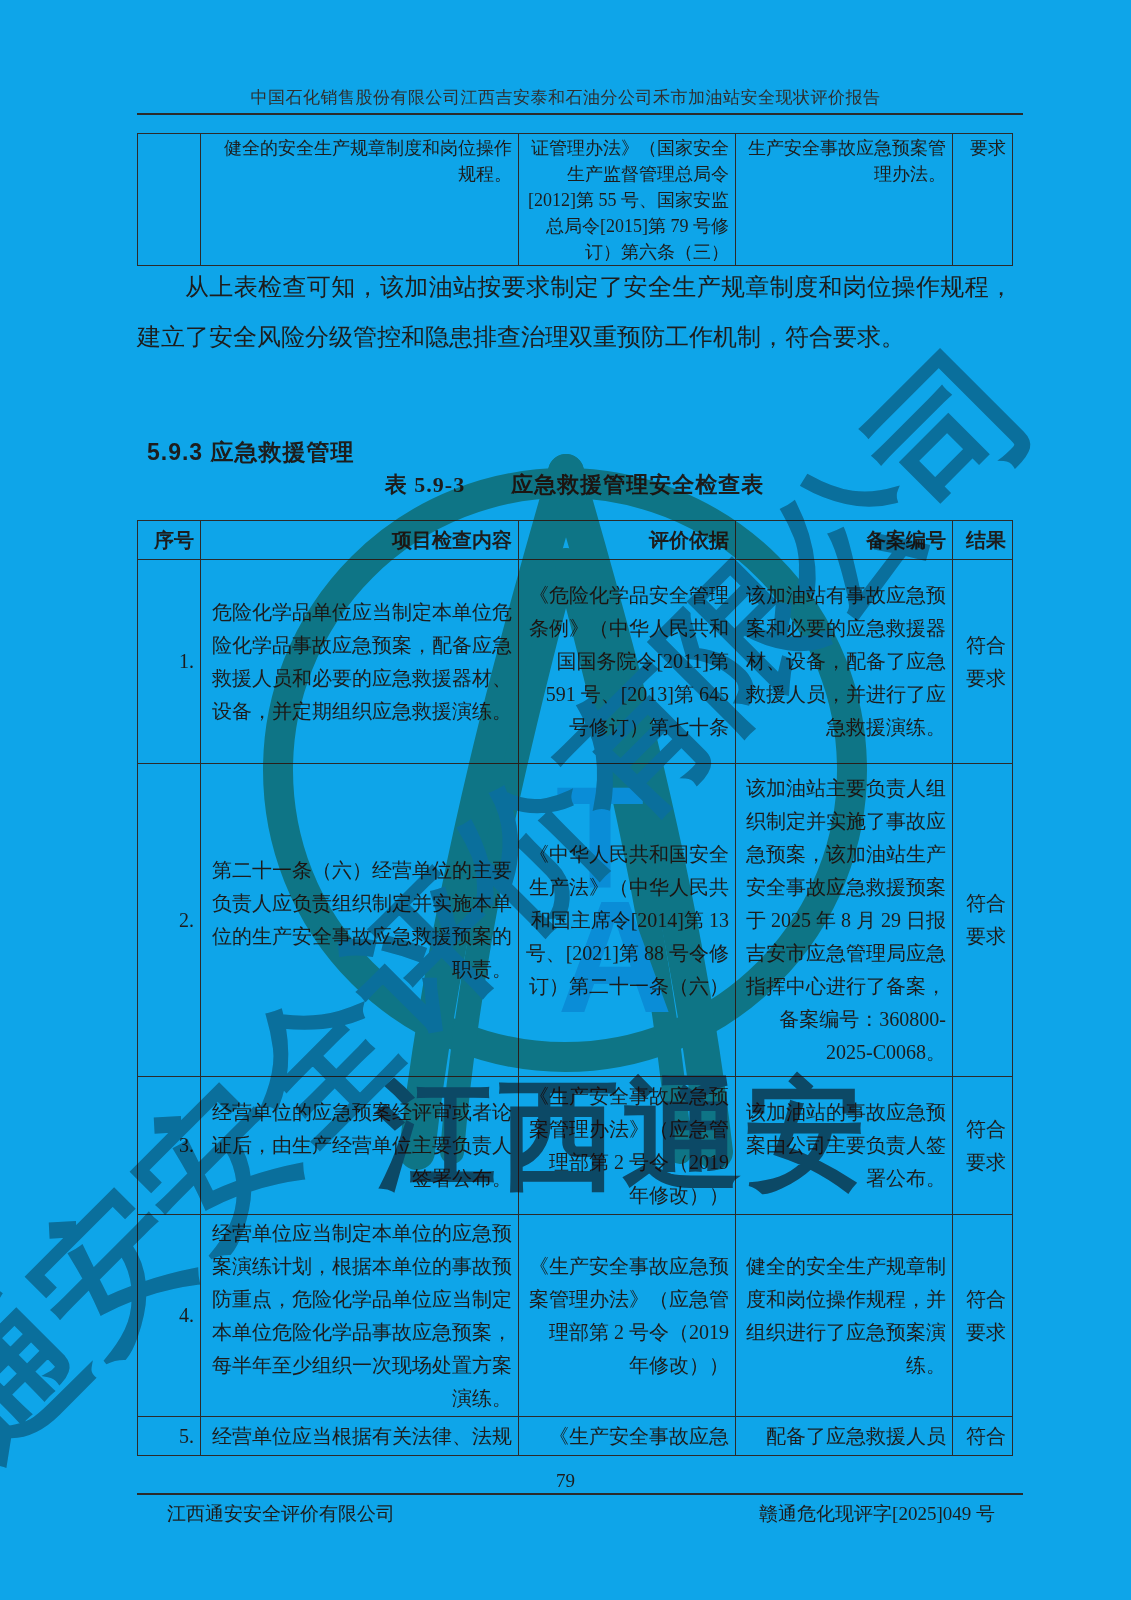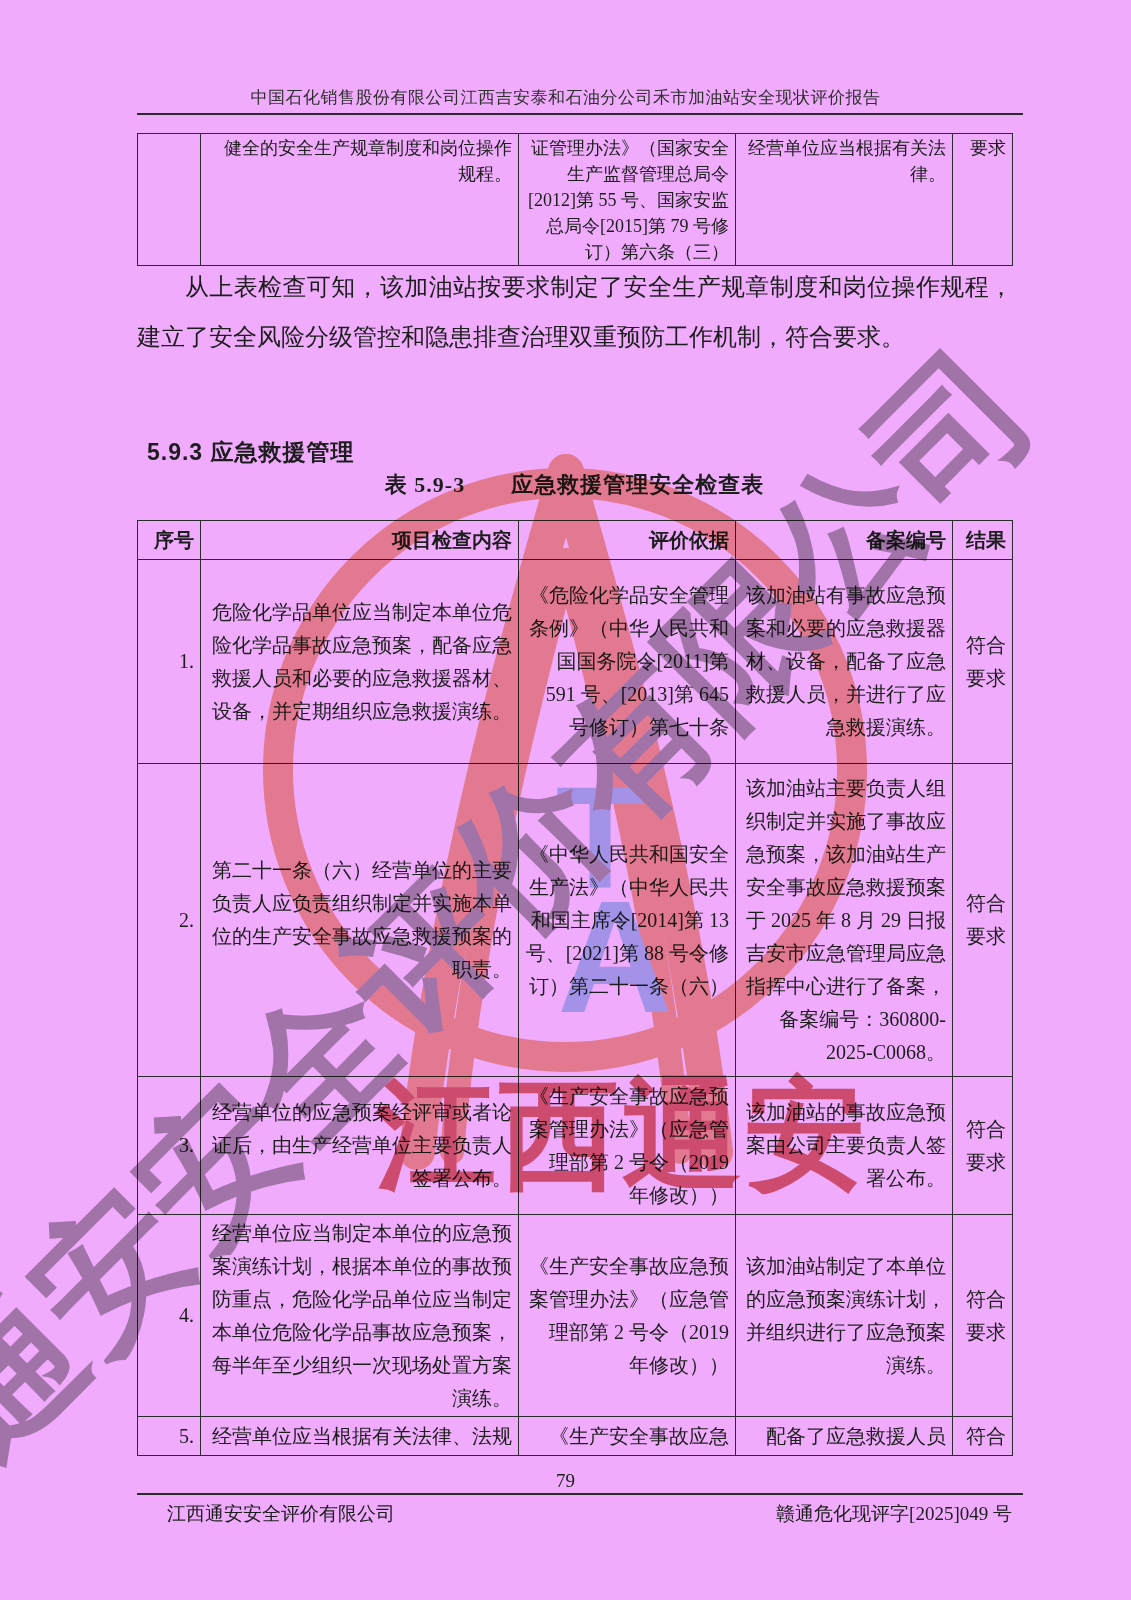--- a/index.html
+++ b/index.html
@@ -1,18 +1,18 @@
 <!DOCTYPE html>
 <html><head>
 <meta charset="utf-8">
 <style>
   html,body{margin:0;padding:0;background:#e8e8e8;}
   .page{
     position:relative;width:1131px;height:1600px;margin:0 auto;
-    background:#f0abfc;overflow:hidden;
+    background:#0ea5e9;overflow:hidden;
     font-family:"Liberation Serif","DejaVu Serif",serif;
     color:#1d1d1d;
   }
   .content{position:relative;z-index:1;}
   
   .doc-header{
     position:absolute;top:86px;left:0;width:100%;
     text-align:center;font-size:17px;letter-spacing:.5px;color:#2f2f2f;
   }
   .header-rule{
@@ -39,21 +39,21 @@
     font-weight:bold;font-size:23px;letter-spacing:1px;margin-left:10px;
   }
   .table-caption{
     position:absolute;top:470px;left:137px;width:875px;
     text-align:center;font-size:22px;font-weight:600;letter-spacing:1px;
   }
   
   .page-number{position:absolute;top:1470px;left:0;width:100%;text-align:center;font-size:19px;}
   .footer-rule{position:absolute;top:1493px;left:137px;width:886px;border-top:2px solid #2b2b2b;}
   .footer-left{position:absolute;top:1501px;left:167px;font-size:19px;}
-  .footer-right{position:absolute;top:1501px;right:119px;font-size:19px;}
+  .footer-right{position:absolute;top:1501px;right:136px;font-size:19px;}
   
   .watermark{
     position:absolute;inset:0;z-index:3;pointer-events:none;
     mix-blend-mode:multiply;
   }
   .wm-sans{font-family:"Liberation Sans","DejaVu Sans",sans-serif;font-weight:700;}
 </style>
 </head>
 <body>
 
@@ -70,21 +70,21 @@
           <col style="width:318px">
           <col style="width:217px">
           <col style="width:217px">
           <col style="width:60px">
         </colgroup>
       <tbody>
           <tr style="height:131px">
         <td></td>
         <td>健全的安全生产规章制度和岗位操作规程。</td>
         <td>证管理办法》（国家安全生产监督管理总局令[2012]第 55 号、国家安监总局令[2015]第 79 号修订）第六条（三）</td>
-        <td>经营单位应当根据有关法律。</td>
+        <td>生产安全事故应急预案管理办法。</td>
         <td>要求</td>
       </tr>
     </tbody>
       </table>
 
     <div class="paragraph">从上表检查可知，该加油站按要求制定了安全生产规章制度和岗位操作规程，建立了安全风险分级管控和隐患排查治理双重预防工作机制，符合要求。</div>
 
     <div class="section-heading">5.9.3 应急救援管理</div>
     <div class="table-caption">表 5.9-3　　应急救援管理安全检查表</div>
 
@@ -122,21 +122,21 @@
         <td>3.</td>
         <td>经营单位的应急预案经评审或者论证后，由生产经营单位主要负责人签署公布。</td>
         <td>《生产安全事故应急预案管理办法》（应急管理部第 2 号令（2019 年修改））</td>
         <td>该加油站的事故应急预案由公司主要负责人签署公布。</td>
         <td>符合要求</td>
       </tr>
       <tr style="height:202px">
         <td>4.</td>
         <td>经营单位应当制定本单位的应急预案演练计划，根据本单位的事故预防重点，危险化学品单位应当制定本单位危险化学品事故应急预案，每半年至少组织一次现场处置方案演练。</td>
         <td>《生产安全事故应急预案管理办法》（应急管理部第 2 号令（2019 年修改））</td>
-        <td>该加油站制定了本单位的应急预案演练计划，并组织进行了应急预案演练。</td>
+        <td>健全的安全生产规章制度和岗位操作规程，并组织进行了应急预案演练。</td>
         <td>符合要求</td>
       </tr>
       <tr style="height:39px" class="row-cut">
         <td>5.</td>
         <td>经营单位应当根据有关法律、法规</td>
         <td>《生产安全事故应急</td>
         <td>配备了应急救援人员</td>
         <td>符合</td>
       </tr>
     </tbody>

